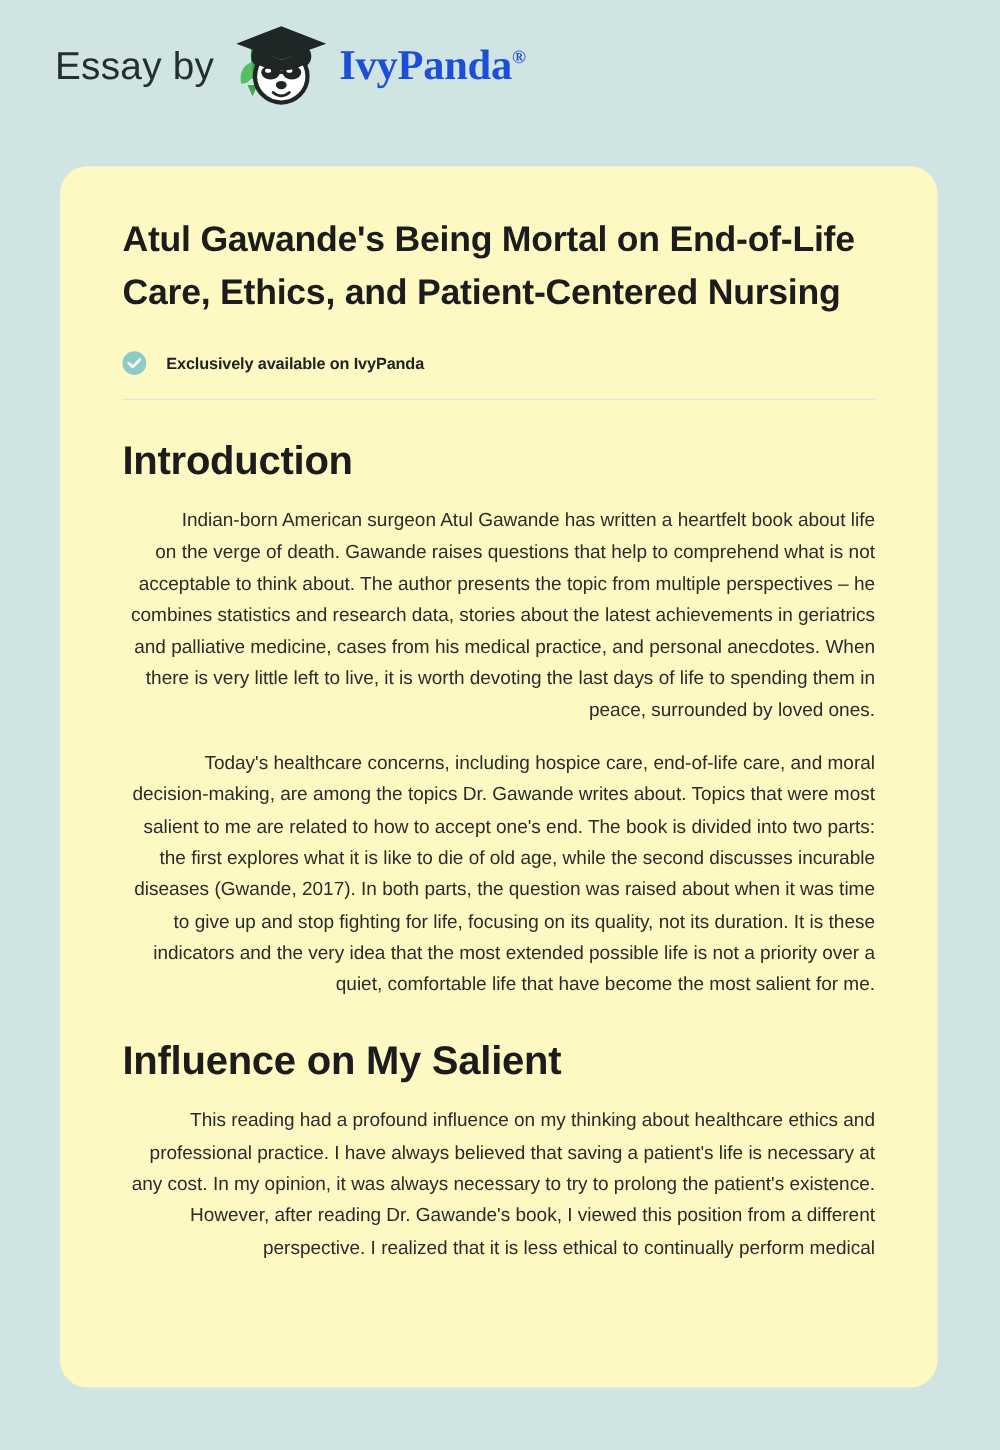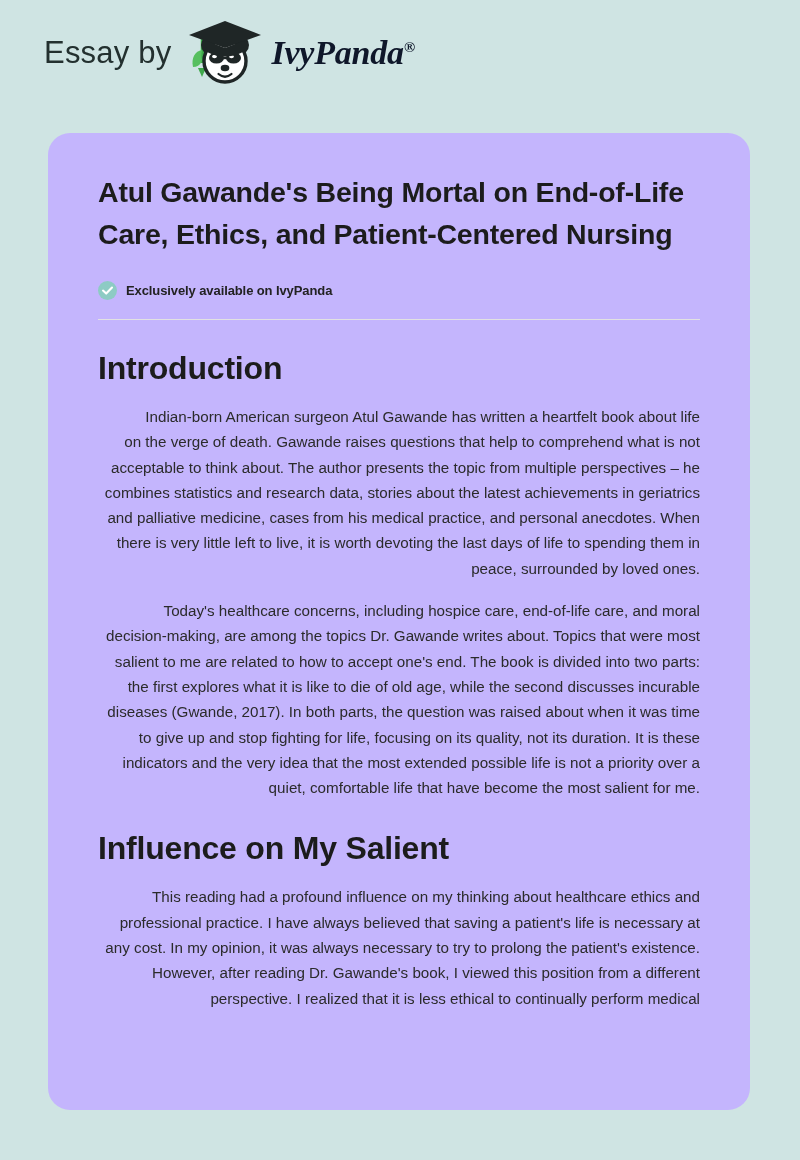--- a/index.html
+++ b/index.html
@@ -38,59 +38,58 @@
     width: 92px;
     height: 72px;
     display: block;
     margin-left: 6px;
     margin-right: 2px;
   }
   .ivypanda-word {
     font-family: "Liberation Serif", serif;
     font-weight: bold;
     font-size: 34px;
-    color: #0f172a;
+    color: #1d4ed8;
     letter-spacing: -0.2px;
     white-space: nowrap;
     position: relative;
-    font-style: italic;
   }
   .ivypanda-word .reg {
     font-size: 15px;
     vertical-align: super;
     font-weight: bold;
   }
 
   
   .card {
     position: absolute;
     left: 48px;
     top: 133px;
     width: 702px;
     height: 977px;
-    background: #c4b5fd;
+    background: #fef9c3;
     border-radius: 22px;
     box-sizing: border-box;
     padding: 38px 50px 0 50px;
     overflow: hidden;
   }
 
   .doc-title {
     font-size: 28.5px;
     line-height: 42px;
     font-weight: bold;
     color: #1c1c1c;
     margin: 0;
     letter-spacing: -0.2px;
   }
 
   .exclusive-row {
     display: flex;
     align-items: center;
-    gap: 9px;
+    gap: 16px;
     margin-top: 26px;
   }
   .check-badge {
     width: 19px;
     height: 19px;
     border-radius: 50%;
     background: #8dcbc4;
     display: flex;
     align-items: center;
     justify-content: center;

